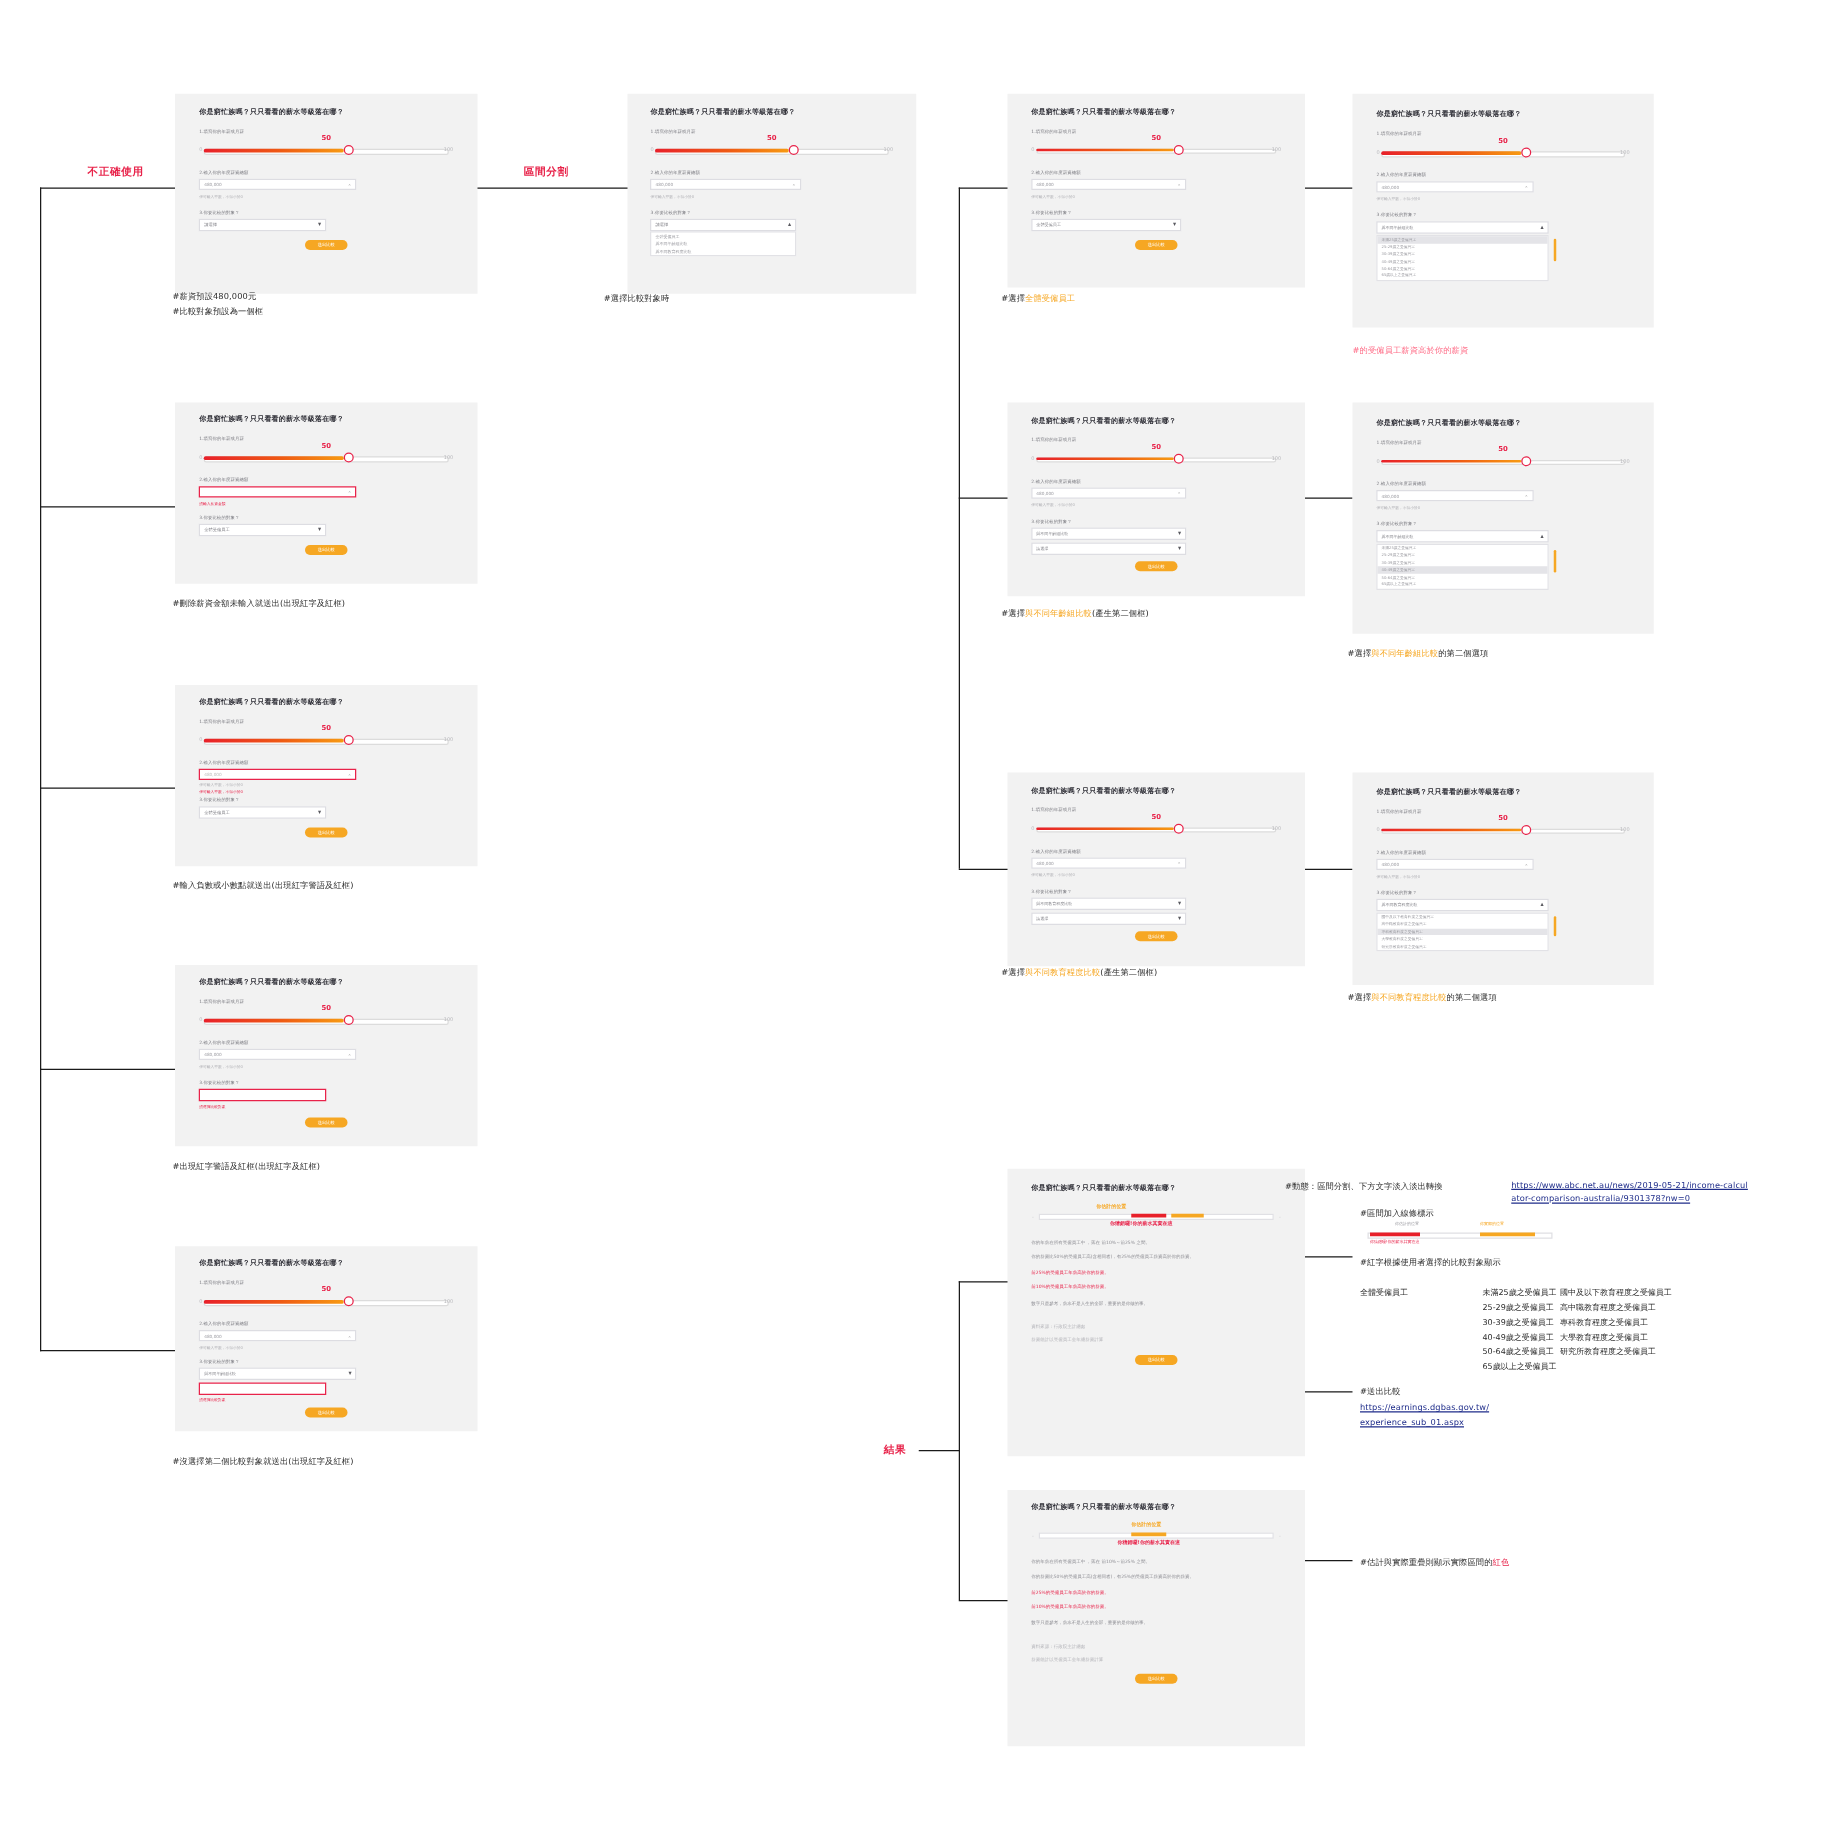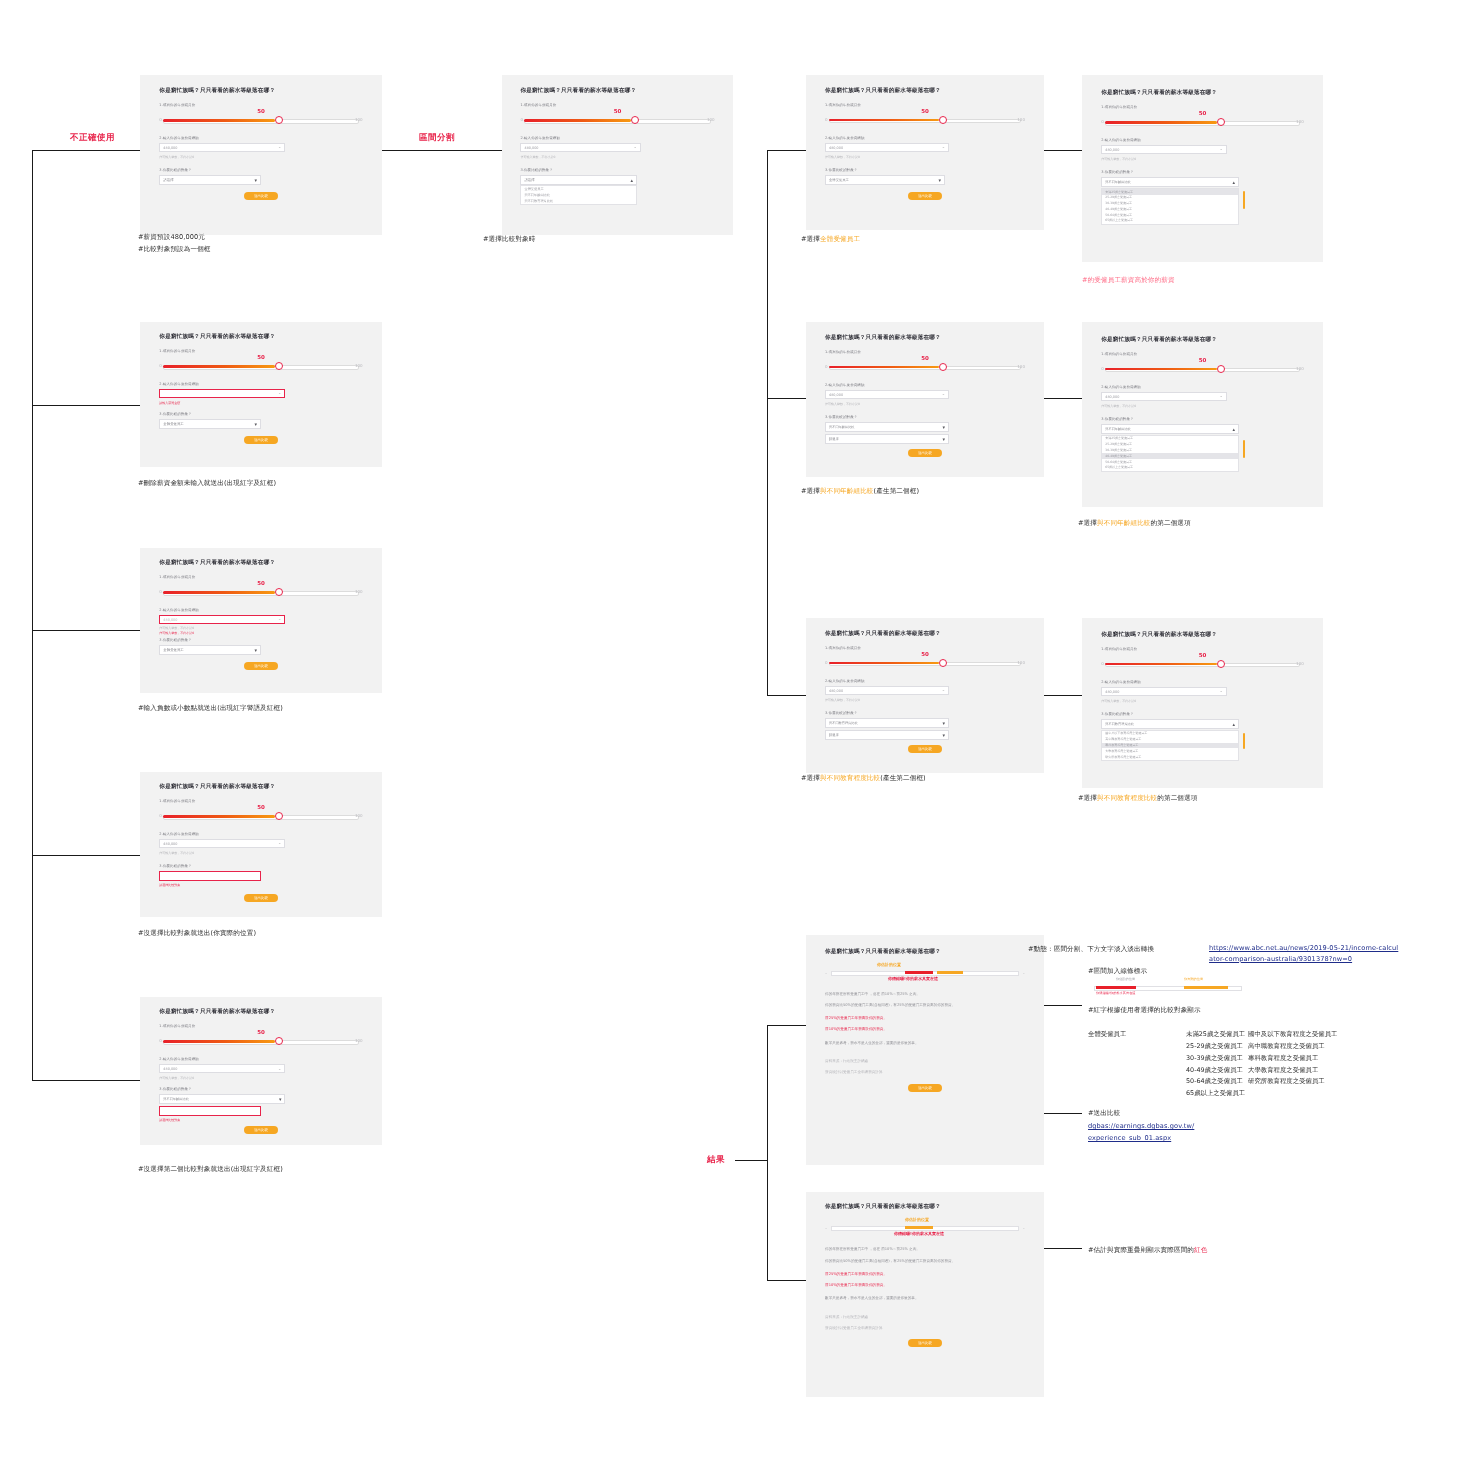--- a/index.html
+++ b/index.html
@@ -200,21 +200,21 @@
         <span class="ival" style="font-size:3.4px;">480,000</span>
         <span class="iarrow">⌃</span>
       </div>
       <div class="hint" style="font-size:3px;margin-top:3px;">僅可輸入整數，不得小於0</div>
       <div class="fld-label" style="font-size:3.5px;margin-top:9px;">3.你要比較的對象？</div>
       <div class="selbox red" style="width:50%;"></div>
       <div class="err" style="font-size:3px;margin-top:2px;">請選擇比較對象</div>
       <div class="btn" style="font-size:3.4px;">送出比較</div>
     </div>
   </div>
-  <div class="anno" style="left:138px;top:928px;">#沒選擇比較對象就送出(你實際的位置)</div>
+  <div class="anno" style="left:138px;top:928px;">#出現紅字警語及紅框(出現紅字及紅框)</div>
 
   <div class="card" style="left:140px;top:997px;width:242px;height:148px;">
     <div class="cardinner" style="font-size:4px;">
       <div class="q-title" style="font-size:5.6px;">你是窮忙族嗎？只只看看的薪水等級落在哪？</div>
       <div class="fld-label" style="margin-top:9px;font-size:3.5px;">1.填寫你的年薪或月薪</div>
       <div class="slider-wrap">
         <div class="slider-val" style="left:50%;top:-7px;width:20px;margin-left:-10px;font-size:5.5px;">50</div>
         <div class="slider-track"></div>
         <div class="slider-fill" style="width:55%;"></div>
         <div class="slider-knob" style="left:57%;"></div>
@@ -558,21 +558,21 @@
   </div>
   <div style="position:absolute;left:1248px;top:1029px;">
     <div class="lst" style="position:static;">國中及以下教育程度之受僱員工</div>
     <div class="lst" style="position:static;">高中職教育程度之受僱員工</div>
     <div class="lst" style="position:static;">專科教育程度之受僱員工</div>
     <div class="lst" style="position:static;">大學教育程度之受僱員工</div>
     <div class="lst" style="position:static;">研究所教育程度之受僱員工</div>
   </div>
 
   <div class="anno" style="left:1088px;top:1108px;">#送出比較</div>
-  <div class="lnk" style="left:1088px;top:1121px;">dgbas://earnings.dgbas.gov.tw/</div>
+  <div class="lnk" style="left:1088px;top:1121px;">https://earnings.dgbas.gov.tw/</div>
   <div class="lnk" style="left:1088px;top:1133px;">experience_sub_01.aspx</div>
 
   <div class="lnk" style="left:1209px;top:943px;width:190px;white-space:normal;word-break:break-all;">https://www.abc.net.au/news/2019-05-21/income-calculator-comparison-australia/9301378?nw=0</div>
 
   <div class="anno" style="left:1088px;top:1245px;">
     <span>#估計與實際重疊則顯示實際區間的</span><span class="rd">紅色</span>
   </div>
 
 </div>
 

